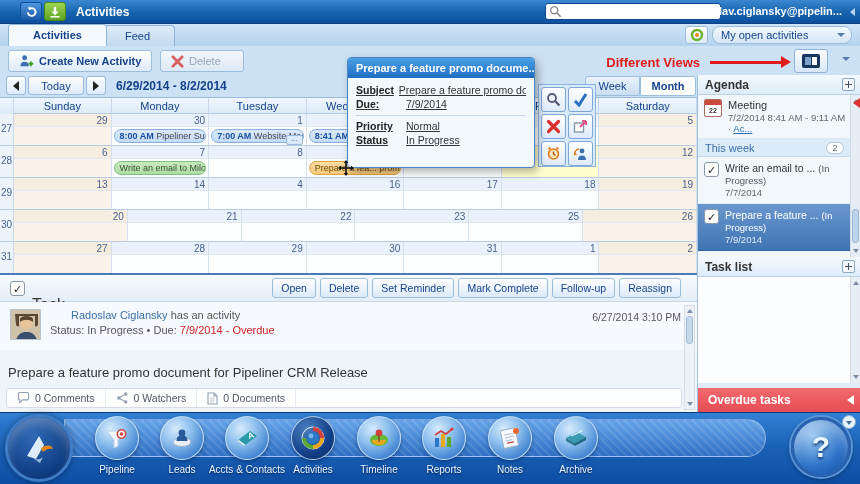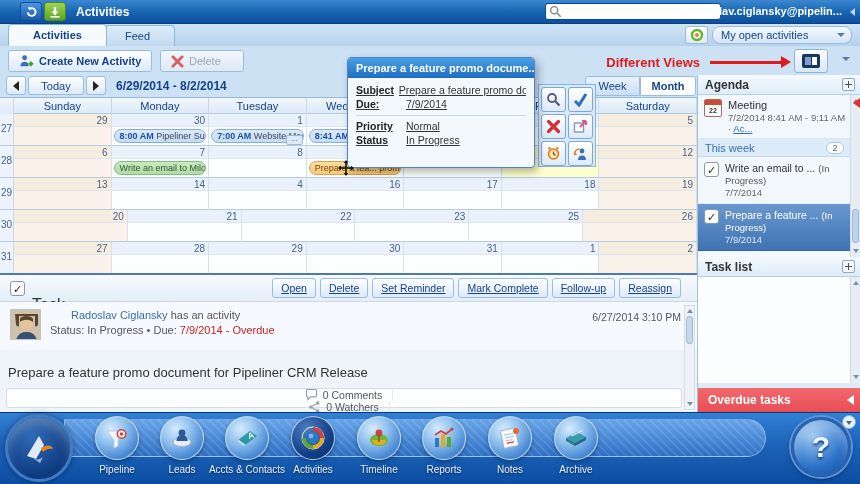--- a/index.html
+++ b/index.html
@@ -173,32 +173,32 @@
   .edge-red { position:absolute; right:0px; top:23px; width:0; height:0; z-index:5;
     border-top:5px solid transparent; border-bottom:5px solid transparent; border-right:7px solid #e03030; cursor:pointer; }
 
   
   .taskpanel { position:absolute; left:0; top:273px; width:697px; height:139px; background:#eef4fa;
     border-top:2px solid #4a7ab8; }
   .tp-hd { position:relative; height:27px; background:linear-gradient(#f7fafd,#e4eef8);
     border-bottom:1px solid #c8d8e8; display:flex; align-items:center; padding-left:10px; gap:7px; }
   .tp-title { font-size:16px; color:#333;margin-top:33px; }
   .tp-btns { position:absolute; right:16px; top:3px; display:flex; gap:4px; }
-  .tp-btns .btn { height:20px; padding:0 8px; font-size:10.5px; color:#15428b;text-decoration:underline; }
+  .tp-btns .btn { height:20px; padding:0 8px; font-size:10.5px; color:#15428b; }
   .feed { position:relative; height:48px; padding:7px 14px 0 10px; background:#f6f9fd; }
   .avatar { position:absolute; left:10px; top:7px; width:31px; height:31px; border:1px solid #b8c4d0;
     background:#d8cdb8; overflow:hidden; }
   .feed-l1 { margin-left:61px; font-size:11px; color:#555; }
   .feed-l1 .uname { color:#3a6fa8; cursor:pointer; }
   .feed-ts { position:absolute; right:16px; top:9px; color:#556; font-size:10.5px; }
   .feed-l2 { margin-left:40px; margin-top:3px; font-size:11px; color:#556; }
   .feed-l2 .od { color:#cc2222; }
   .subject { position:absolute; left:8px; top:90px; font-size:13px; color:#333; }
   .counters { position:absolute; left:6px; top:113px; width:676px; height:20px; background:#fdfefe;
-    border:1px solid #d4dde6; border-radius:3px; display:flex; align-items:center;flex-direction:column; }
+    border:1px solid #d4dde6; border-radius:3px; display:flex; align-items:center; }
   .counter { display:flex; align-items:center; gap:5px; padding:0 10px; height:100%;
     border-right:1px solid #e4ebf2; color:#556; font-size:10.5px; cursor:pointer; }
   .tp-scroll { position:absolute; right:2px; top:30px; bottom:2px; width:11px; background:#eef2f6; border:1px solid #d4dde6; }
   .tp-scroll .up, .tp-scroll .dn { position:absolute; left:2px; width:0; height:0;
     border-left:3px solid transparent; border-right:3px solid transparent; }
   .tp-scroll .up { top:3px; border-bottom:4px solid #7a8ea6; }
   .tp-scroll .dn { bottom:3px; border-top:4px solid #7a8ea6; }
   .tp-scroll .thumb { position:absolute; left:1px; top:10px; height:28px; width:7px; background:#c6d8ec; border:1px solid #a2bcd8; border-radius:3px; }
 
   

